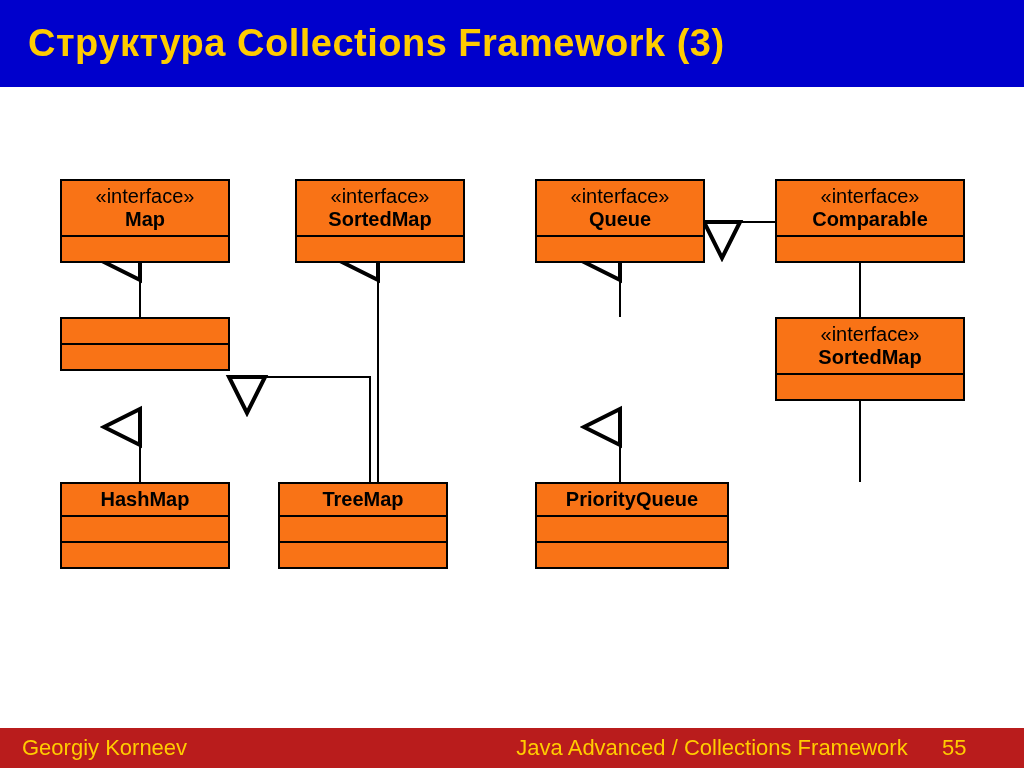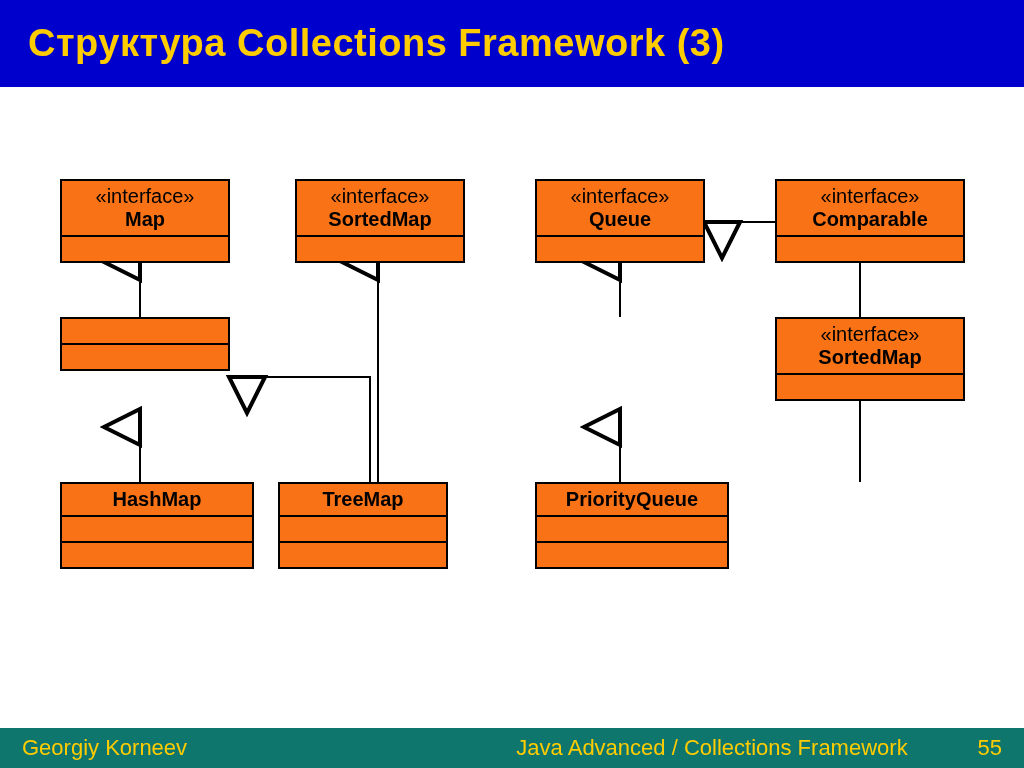--- a/index.html
+++ b/index.html
@@ -17,33 +17,33 @@
     font-size: 38px;
     font-weight: bold;
     padding: 22px 28px 22px 28px;
     letter-spacing: 0.5px;
   }
   .footer {
     position: absolute;
     left: 0;
     bottom: 0;
     width: 1024px;
-    background: #0f766e;
+    background: #b91c1c;
     color: #ffcc00;
     font-size: 22px;
     height: 40px;
     display: flex;
     align-items: center;
     justify-content: space-between;
     padding: 0 22px;
     box-sizing: border-box;
   }
   .footer .center { text-align: center; flex: 1; }
   .footer .left  { text-align: left;   flex: 1; }
-  .footer .right { text-align: right;  flex: 0 0 60px; }
+  .footer .right {  flex: 0 0 60px; }
   .canvas {
     position: relative;
     width: 1024px;
     height: 640px;
   }
   .uml {
     position: absolute;
     border: 2px solid #000;
     background: #f97316;
     box-sizing: border-box;
@@ -145,21 +145,21 @@
 
 
   <div class="uml" style="left:775px; top:230px; width:190px;">
     <div class="head">
       <span class="stereo">«interface»</span>
       <span class="name">SortedMap</span>
     </div>
     <div class="row"></div>
   </div>
 
-  <div class="uml" style="left:60px;  top:395px; width:194px;">
+  <div class="uml" style="left:60px;  top:395px; width:170px;">
     <div class="head">
       <span class="name">HashMap</span>
     </div>
     <div class="row"></div>
     <div class="row"></div>
   </div>
 
   <div class="uml" style="left:278px; top:395px; width:170px;">
     <div class="head">
       <span class="name">TreeMap</span>

